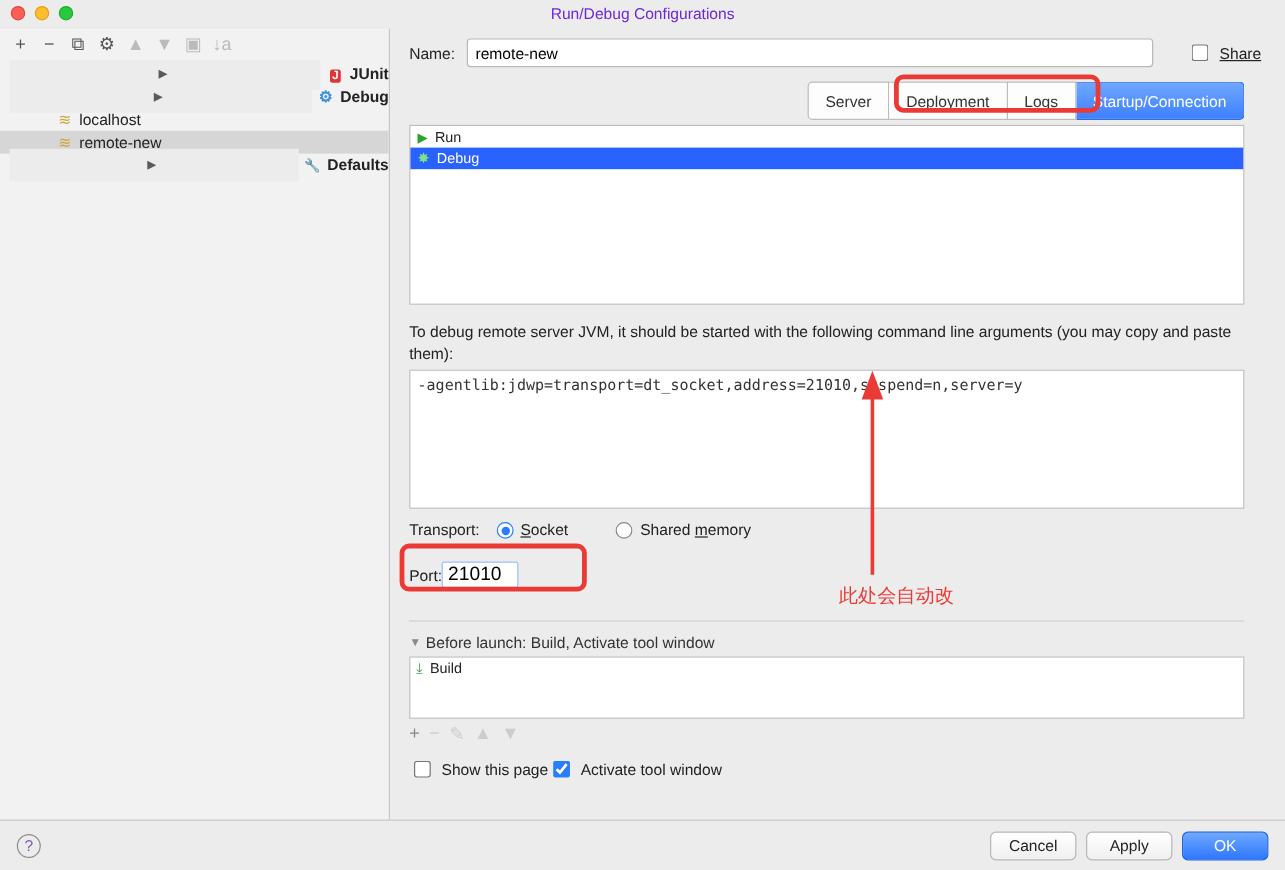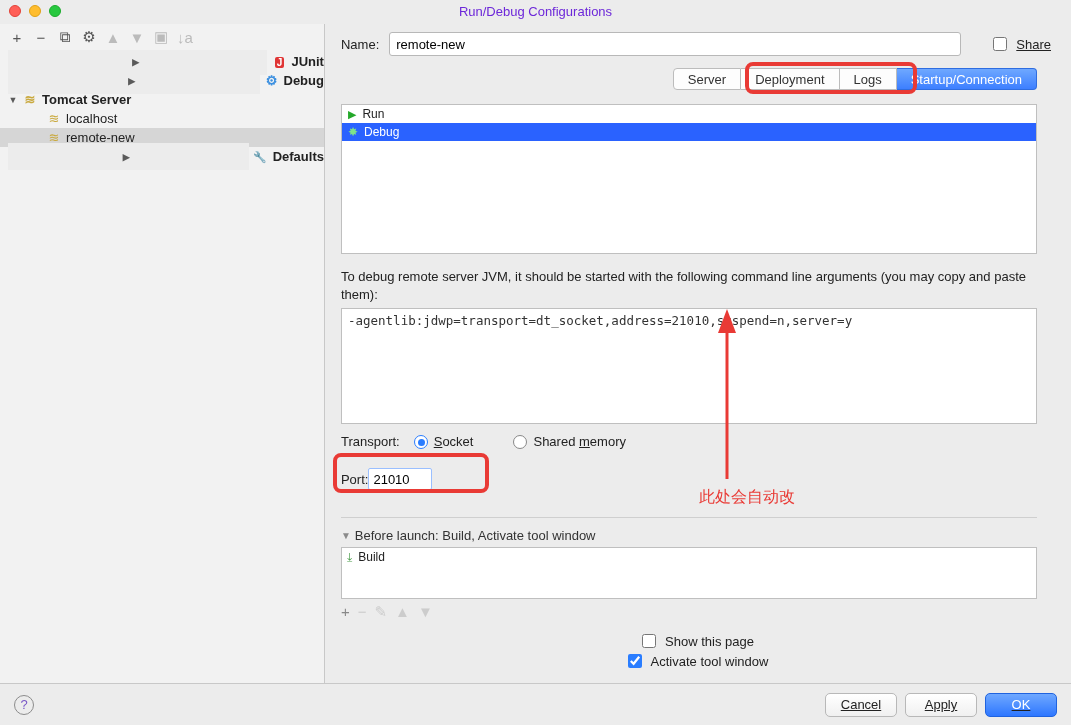--- a/index.html
+++ b/index.html
@@ -42,21 +42,21 @@
   .name-row input { flex:1 1 auto; height:24px; border:1px solid #b8b8b8; border-radius:3px;
     background:white; padding:0 6px; font-size:13px; }
   .share { display:flex; align-items:center; gap:6px; margin-left:18px; text-decoration:underline; }
   input[type=checkbox] { width:14px; height:14px; }
 
   
   .tabs-wrap { position:relative; height:30px; margin:0 0 6px; }
   .tabs-marker { position:absolute; right:134px; top:-6px; width:172px; height:32px;
     border:4px solid #e93a35; border-radius:8px; pointer-events:none; }
   .tabs { position:absolute; right:14px; top:0; display:flex; }
-  .tab { height:22px; padding:0 14px; display:flex; align-items:center; border:1px solid #bcbcbc;
+  .tab { height:32px; padding:0 14px; display:flex; align-items:center; border:1px solid #bcbcbc;
     background:#fdfdfd; color:#333; font-size:13px; }
   .tab + .tab { border-left:none; }
   .tab.first { border-top-left-radius:4px; border-bottom-left-radius:4px; }
   .tab.last { border-top-right-radius:4px; border-bottom-right-radius:4px; }
   .tab.active { background:linear-gradient(#6fa8ff,#3d7fff); color:white; border-color:#2f6de0; }
 
   
   .list-box { border:1px solid #bfbfbf; background:white; height:150px; margin-right:14px; }
   .list-row { height:18px; display:flex; align-items:center; padding:0 6px; gap:6px; font-size:12px; }
   .list-row .tri.green { color:#24a82a; font-size:11px; }
@@ -77,41 +77,41 @@
   .radio.on { border-color:#2a7dff; }
   .radio.on::after { content:""; width:7px; height:7px; border-radius:50%; background:#2a7dff;
     position:absolute; left:3px; top:3px; }
   .underline-letter { text-decoration:underline; }
 
   .port-row { display:flex; align-items:center; margin-top:10px; position:relative;
     height:40px; }
   .port-marker { position:absolute; left:-8px; top:-6px; width:156px; height:40px;
     border:4px solid #e93a35; border-radius:8px; pointer-events:none; }
   .port-row input { width:64px; height:22px; border:1px solid #9abfff; border-radius:2px; padding:0 4px;
-    font-size:13px; }
+    font-size:16px; }
 
   .sep { border:0; border-top:1px solid #cfcfcf; margin:18px 14px 10px 0; }
 
   
   .before-label { color:#333; margin: 8px 0 4px; display:flex; align-items:center; gap:4px; }
   .before-label .tri { color:#8a8a8a; font-size:10px; }
   .before-box { border:1px solid #bfbfbf; background:white; height:52px; margin-right:14px; padding:2px 5px; }
   .before-tools { display:flex; gap:8px; color:#888; margin-top:4px; }
   .before-tools span { font-size:15px; }
 
-  .checks-row { display:flex; align-items:center; margin-top:10px;flex-direction:column; }
+  .checks-row { display:flex; align-items:center; margin-top:10px; }
   .chk { display:flex; align-items:center; gap:6px; }
   input[type=checkbox].blue:checked { accent-color:#2a7dff; }
 
   
   .bottom { position:absolute; left:0; right:0; bottom:0; height:42px; border-top:1px solid #c8c8c8;
     background:#ececec; display:flex; align-items:center; justify-content:space-between; padding:0 14px; }
   .help { width:20px; height:20px; border-radius:50%; border:1px solid #8c8c8c; color:#7a58c7;
     display:flex; align-items:center; justify-content:center; font-size:13px; }
-  .btns { display:flex; gap:8px;text-decoration:underline; }
+  .btns { display:flex; gap:8px; }
   .btn { height:24px; min-width:72px; padding:0 14px; border-radius:5px; border:1px solid #b8b8b8;
     background:linear-gradient(#ffffff,#f0f0f0); font-size:13px; display:flex; align-items:center; justify-content:center; }
   .btn.primary { background:linear-gradient(#6fa8ff,#2e77ff); border-color:#1f63df; color:white; }
 
   
   .anno-text { position:absolute; color:#e93a35; font-size:16px; font-weight:500; }
   svg.arrow-svg { position:absolute; pointer-events:none; }
 
   
   .ic-app::before { content:"▣"; color:#4a7fff; }
@@ -154,25 +154,20 @@
       <div class="node group bold">
         <span class="arrow right"></span>
         <span class="icon ic-junit"></span>
         <span>JUnit</span>
       </div>
       <div class="node group bold">
         <span class="arrow right"></span>
         <span class="icon ic-maven"></span>
         <span>Debug</span>
       </div>
-      <div class="node group bold">
-        <span class="arrow down"></span>
-        <span class="icon ic-tomcat"></span>
-        <span>Tomcat Server</span>
-      </div>
       <div class="node child">
         <span class="icon ic-cat"></span>
         <span>localhost</span>
       </div>
       <div class="node child selected">
         <span class="icon ic-cat"></span>
         <span>remote-new</span>
       </div>
       <div class="node group bold">
         <span class="arrow right"></span>

